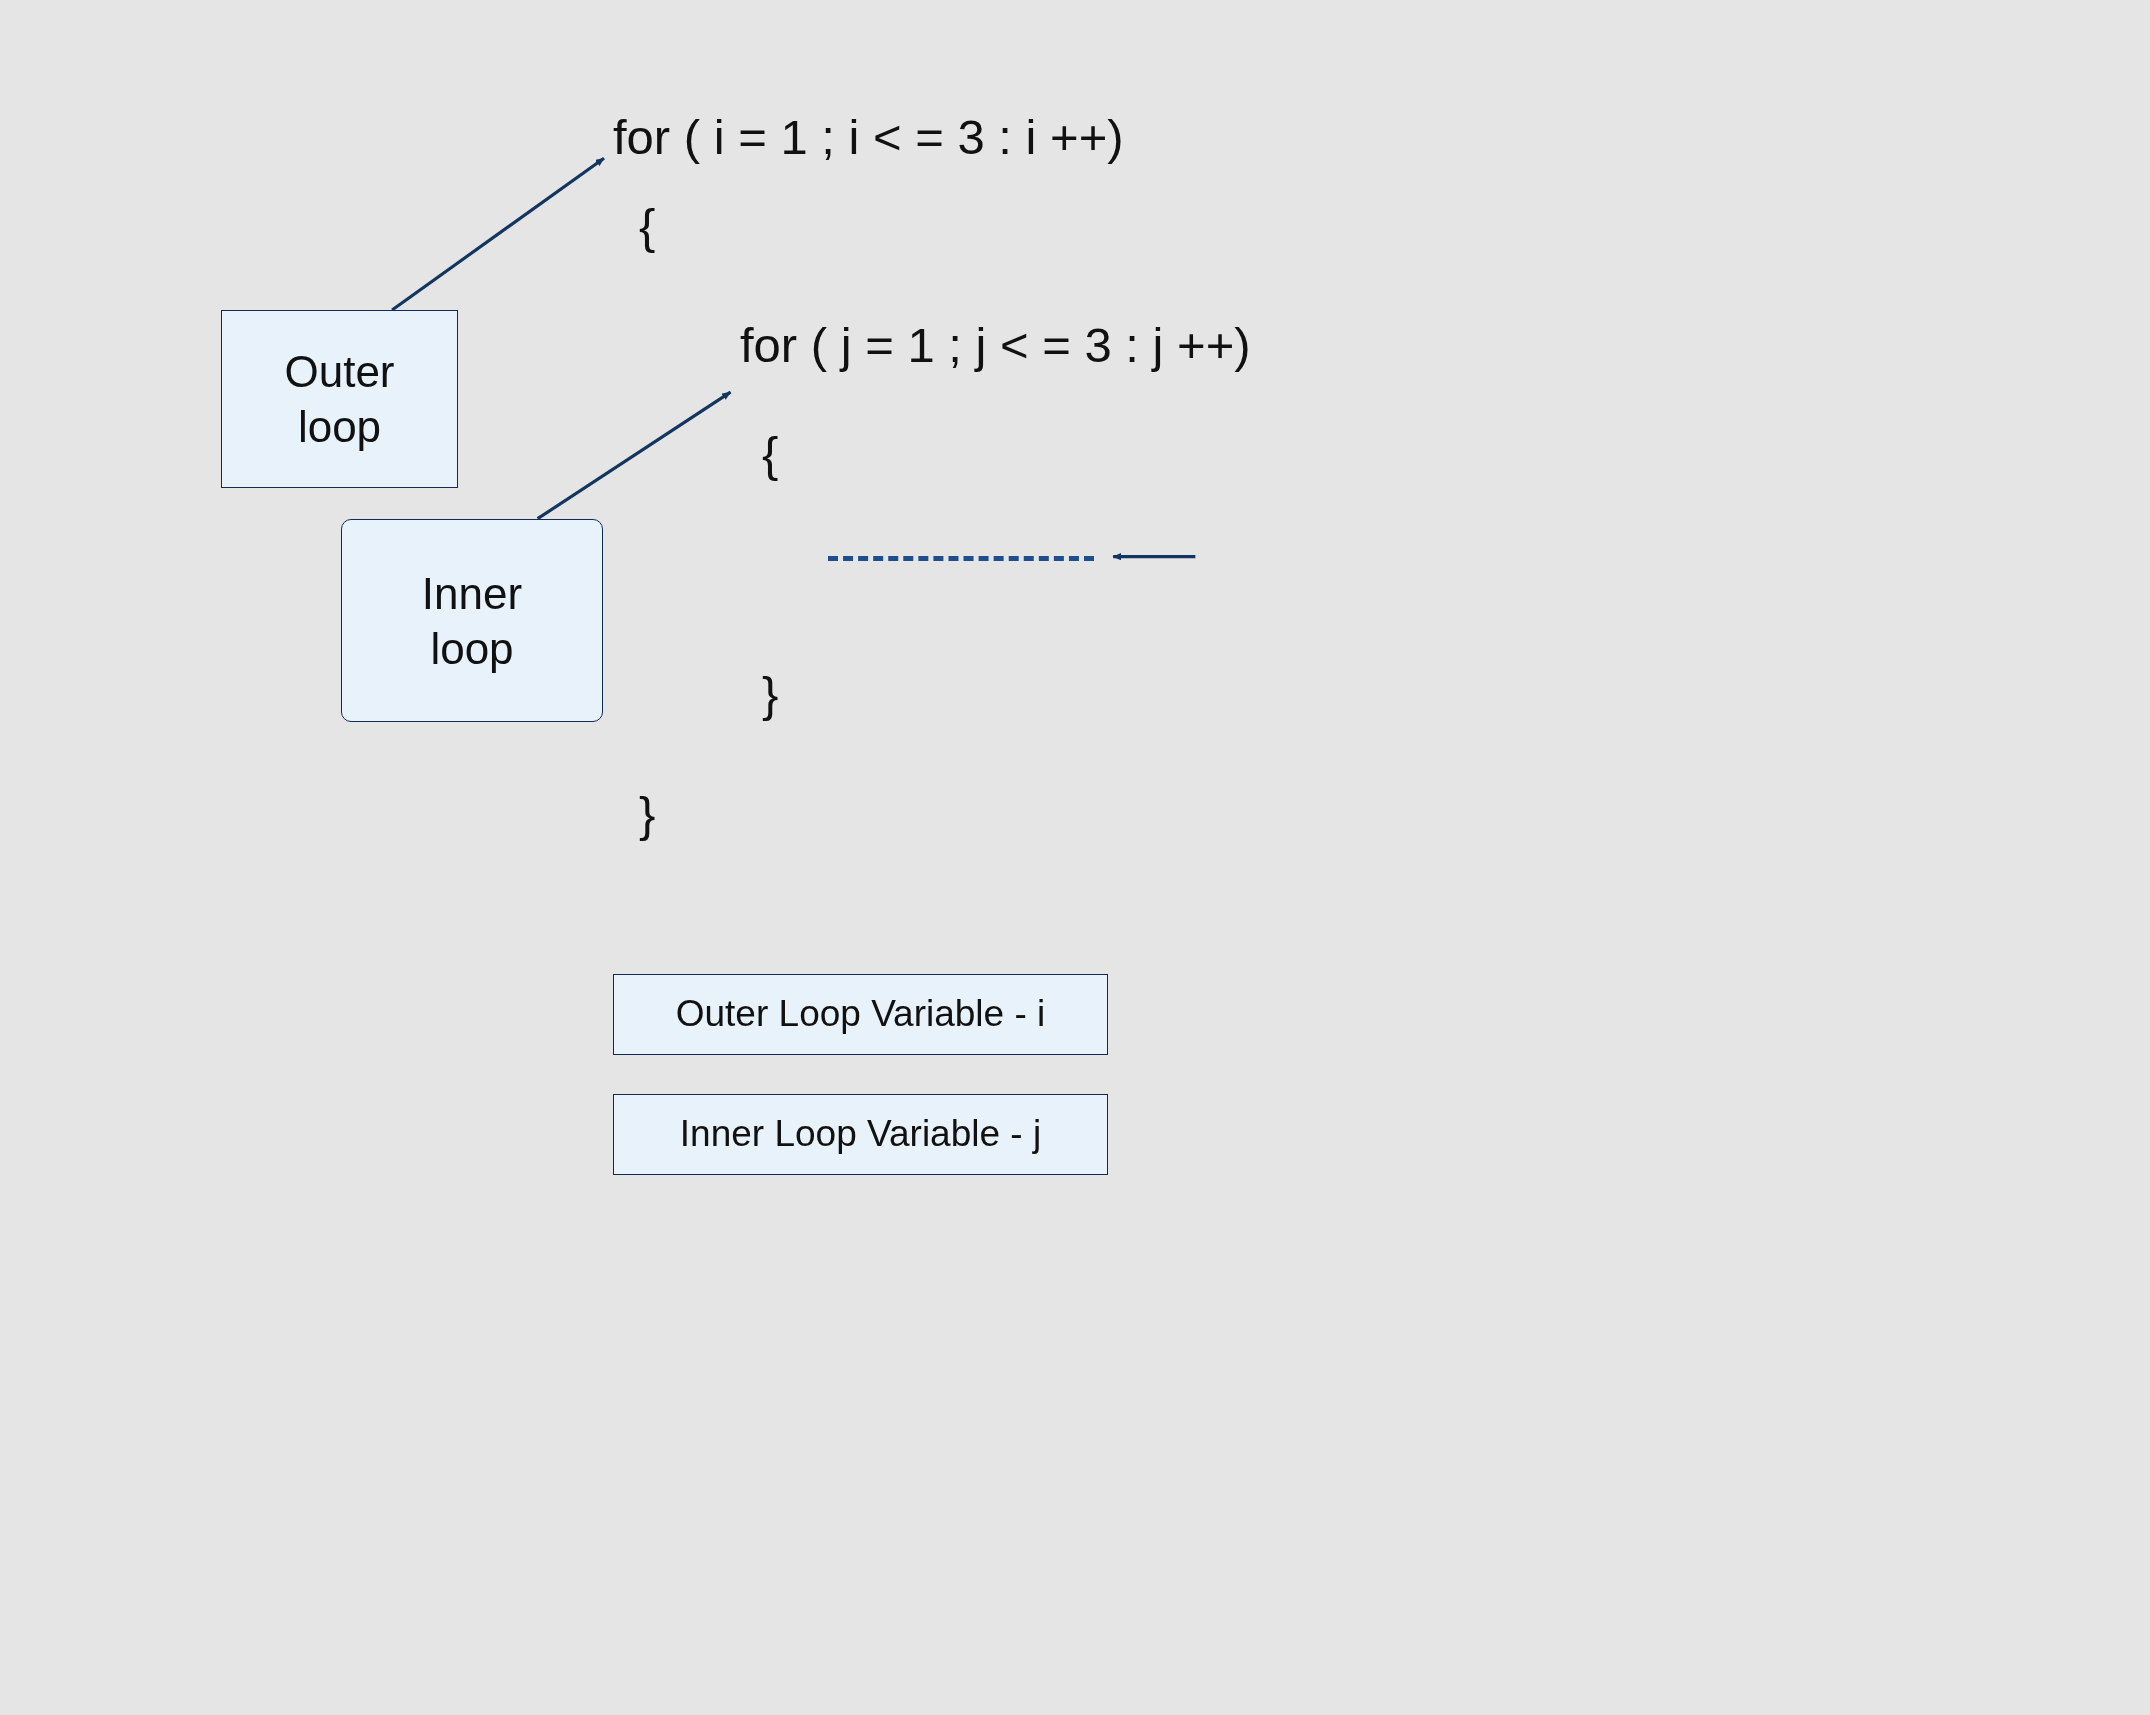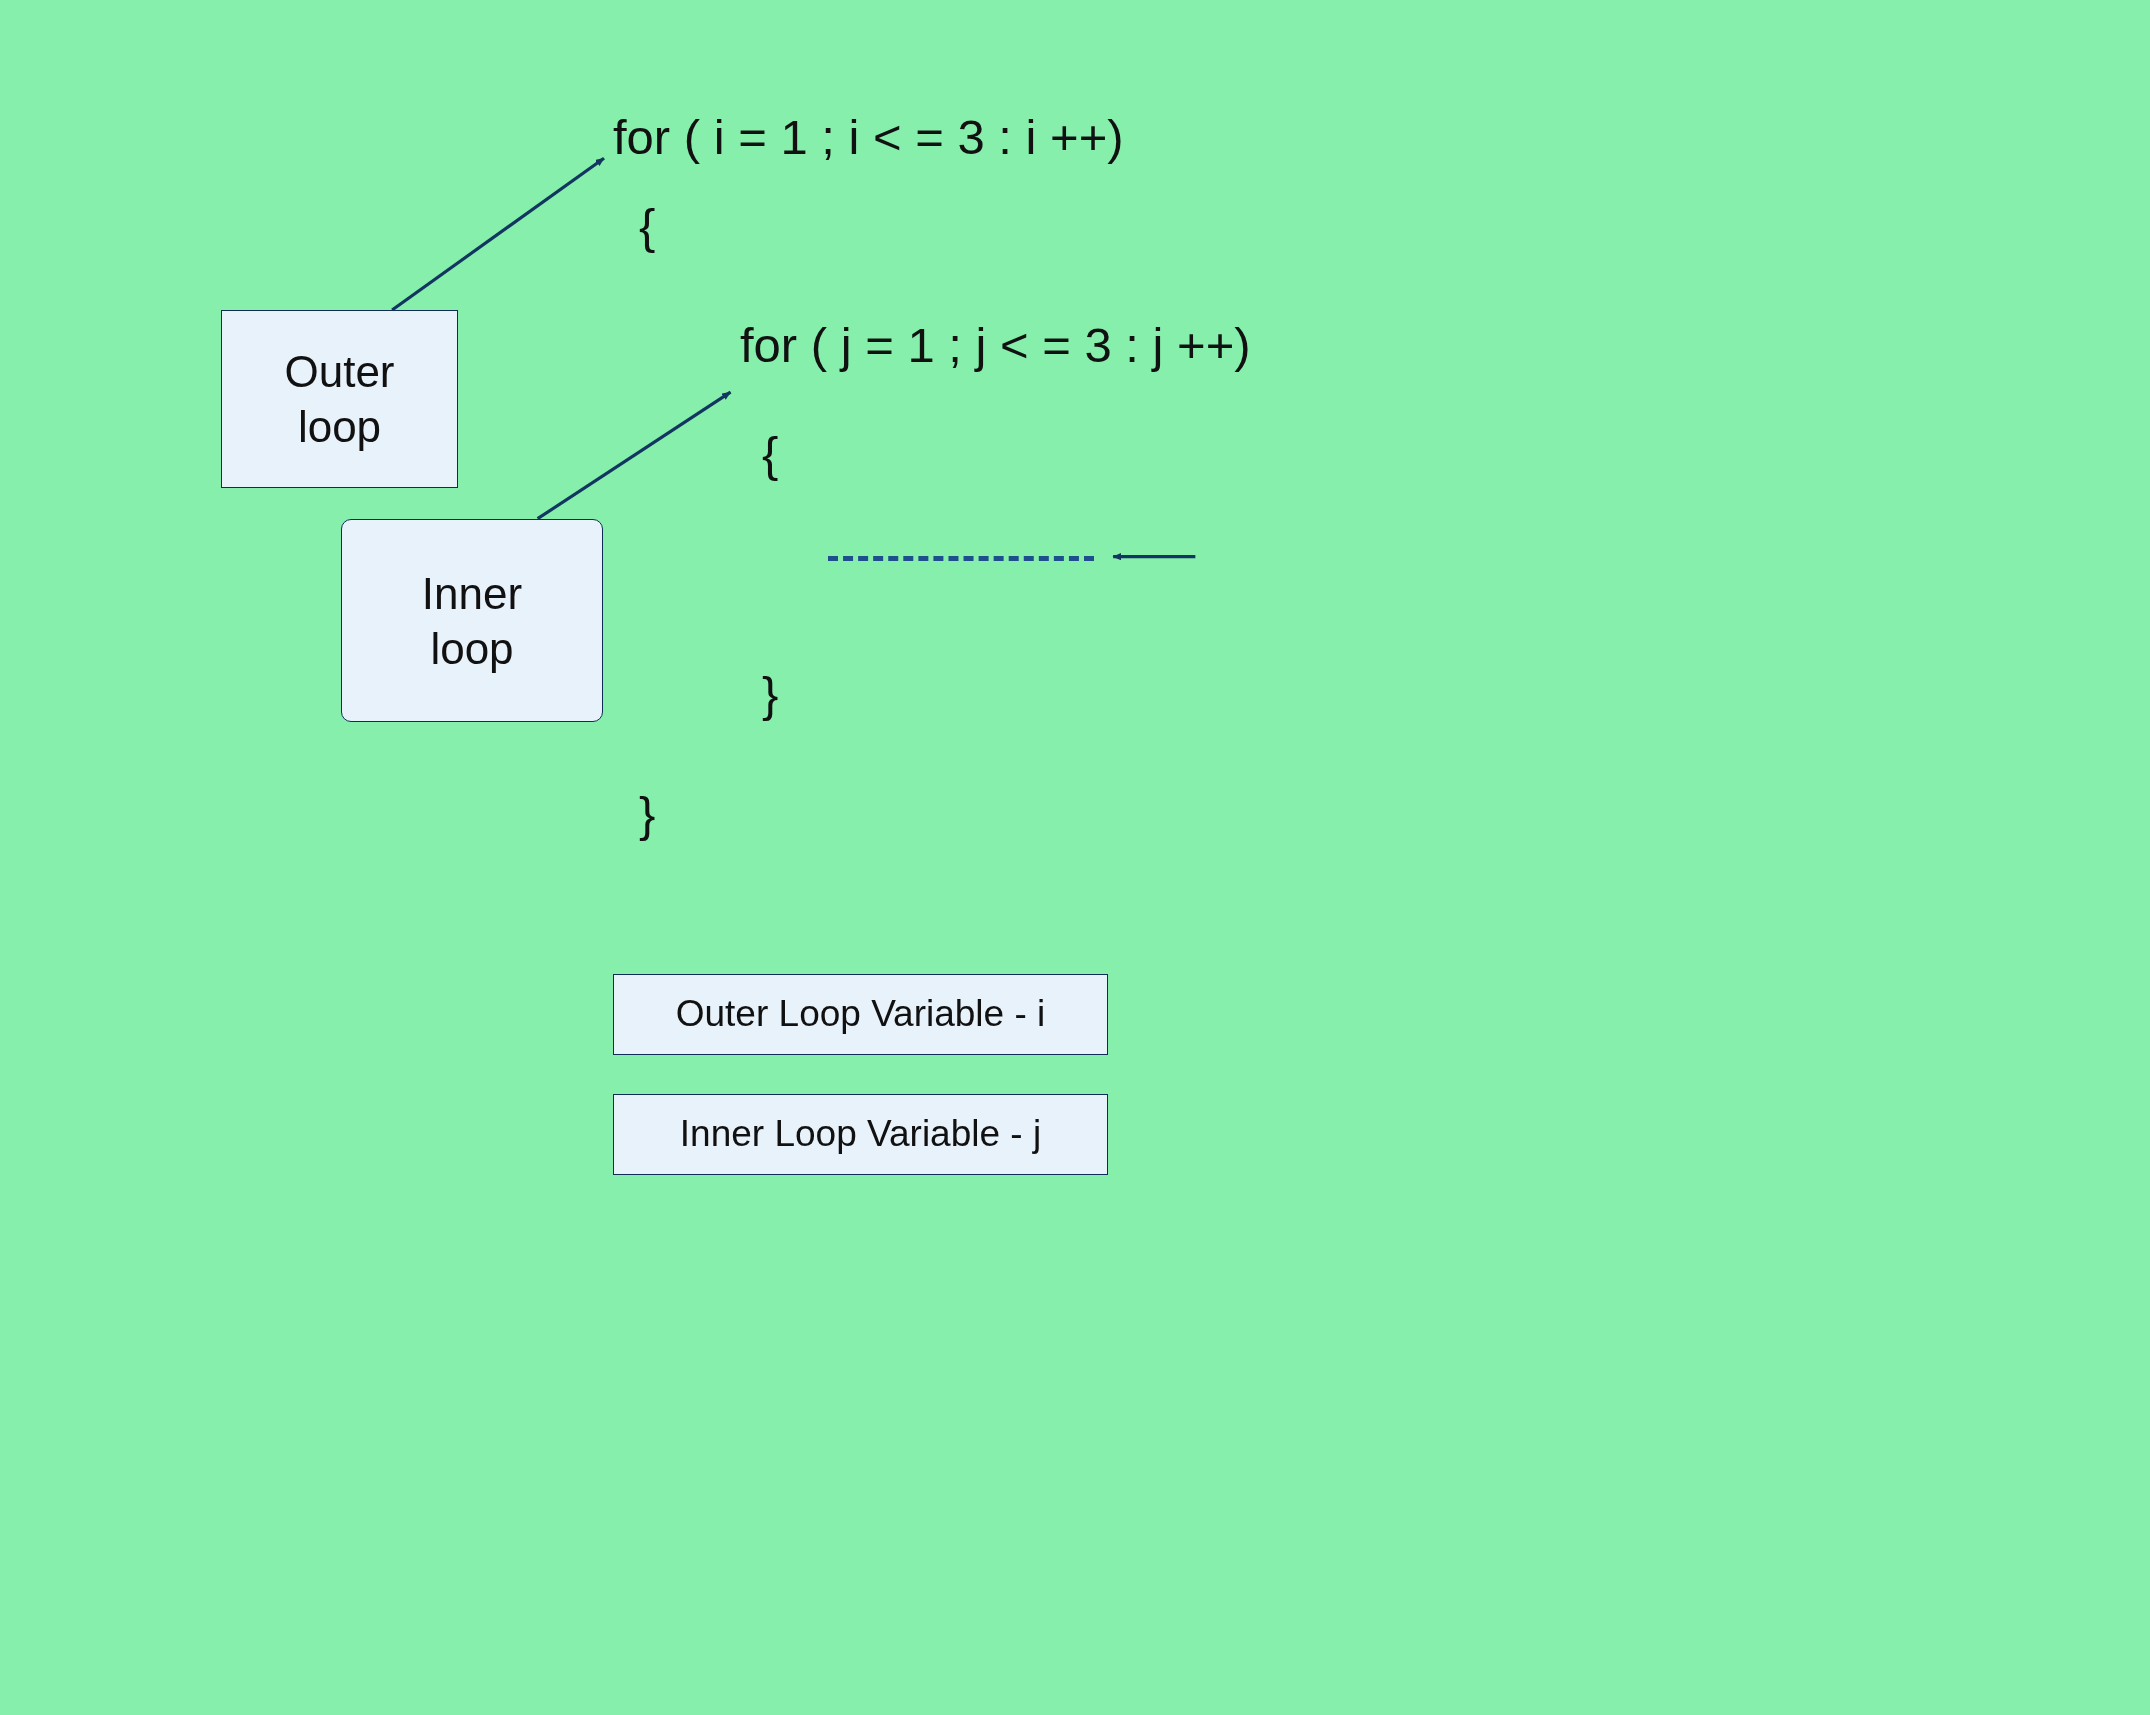--- a/index.html
+++ b/index.html
@@ -6,21 +6,21 @@
     margin: 0;
     padding: 0;
     background: #ffffff;
     font-family: "Segoe UI", "Helvetica Neue", Arial, sans-serif;
     color: #1a1a1a;
   }
   .canvas {
     position: relative;
     width: 2151px;
     height: 1716px;
-    background: #86efac;
+    background: #e5e5e5;
   }
   .code-text {
     position: absolute;
     font-size: 49px;
     line-height: 1.2;
     color: #111;
     white-space: nowrap;
   }
   .brace {
     position: absolute;

